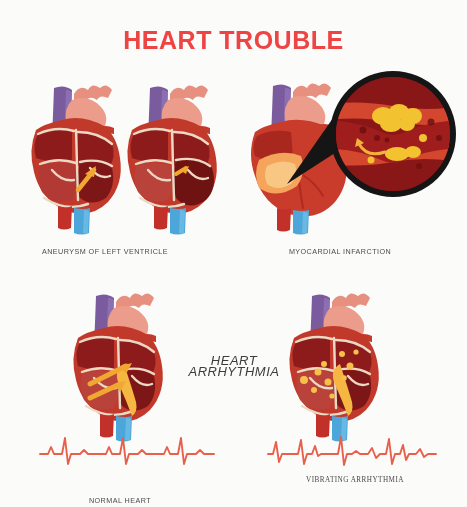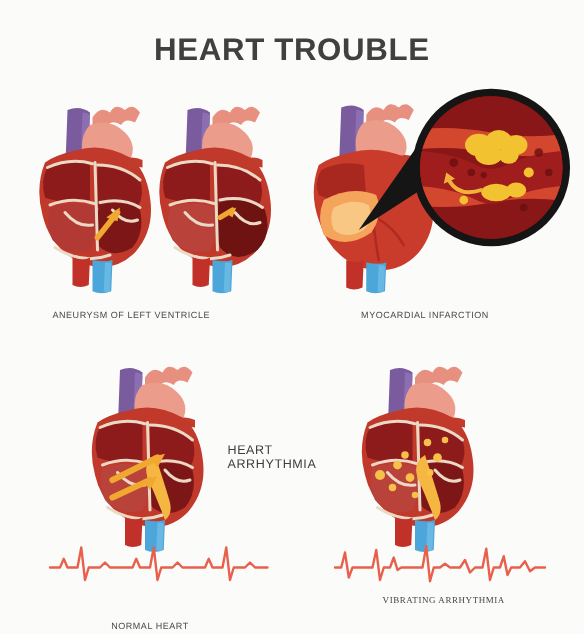--- a/index.html
+++ b/index.html
@@ -17,34 +17,35 @@
     font-size:25px;font-weight:bold;letter-spacing:.5px;
     color:#131313;
   }
 
   .caption{
     position:absolute;text-align:center;
     font-size:7.2px;letter-spacing:.45px;
     color:#4a4a4a;font-weight:normal;
   }
   .center-label{
-    position:absolute;text-align:left;
-    font-size:10px;letter-spacing:.5px;line-height:11px;
+    position:absolute;text-align:center;
+    font-size:13px;letter-spacing:.5px;line-height:11px;
     color:#3d3d3d;
+    font-style:italic;
   }
 
   .fig{position:absolute;}
   svg{display:block;overflow:visible;}
 </style>
 </head>
 <body style="background: rgb(251, 251, 250);">
 
 <div id="poster">
 
-  <div class="title" style="color: #404040;">HEART TROUBLE</div>
+  <div class="title" style="color: #ef4444;">HEART TROUBLE</div>
 
   <div class="fig" style="left:22px;top:78px;">
     <svg width="106" height="155" viewBox="0 0 106 155">
 
       <path d="M32 10 q10 -4 18 2 l-2 52 q-9 5 -18 -1 z" fill="#7a5c9e"></path>
       <path d="M44 12 q5 0 6 3 l-2 50 q-4 2 -6 0 z" fill="#9376b8" opacity=".75"></path>
 
       <path d="M52 16 q6 -10 14 -4 q4 -8 12 -2 q6 -6 12 2 l-4 8 q-8 -4 -11 2 q-7 -5 -12 1 q-7 -4 -11 3 z" fill="#e8907f"></path>
 
       <path d="M50 22 q16 -6 28 6 q10 10 4 22 q-6 10 -20 8 q-16 -2 -18 -14 q-2 -14 6 -22 z" fill="#ec9c8a"></path>

